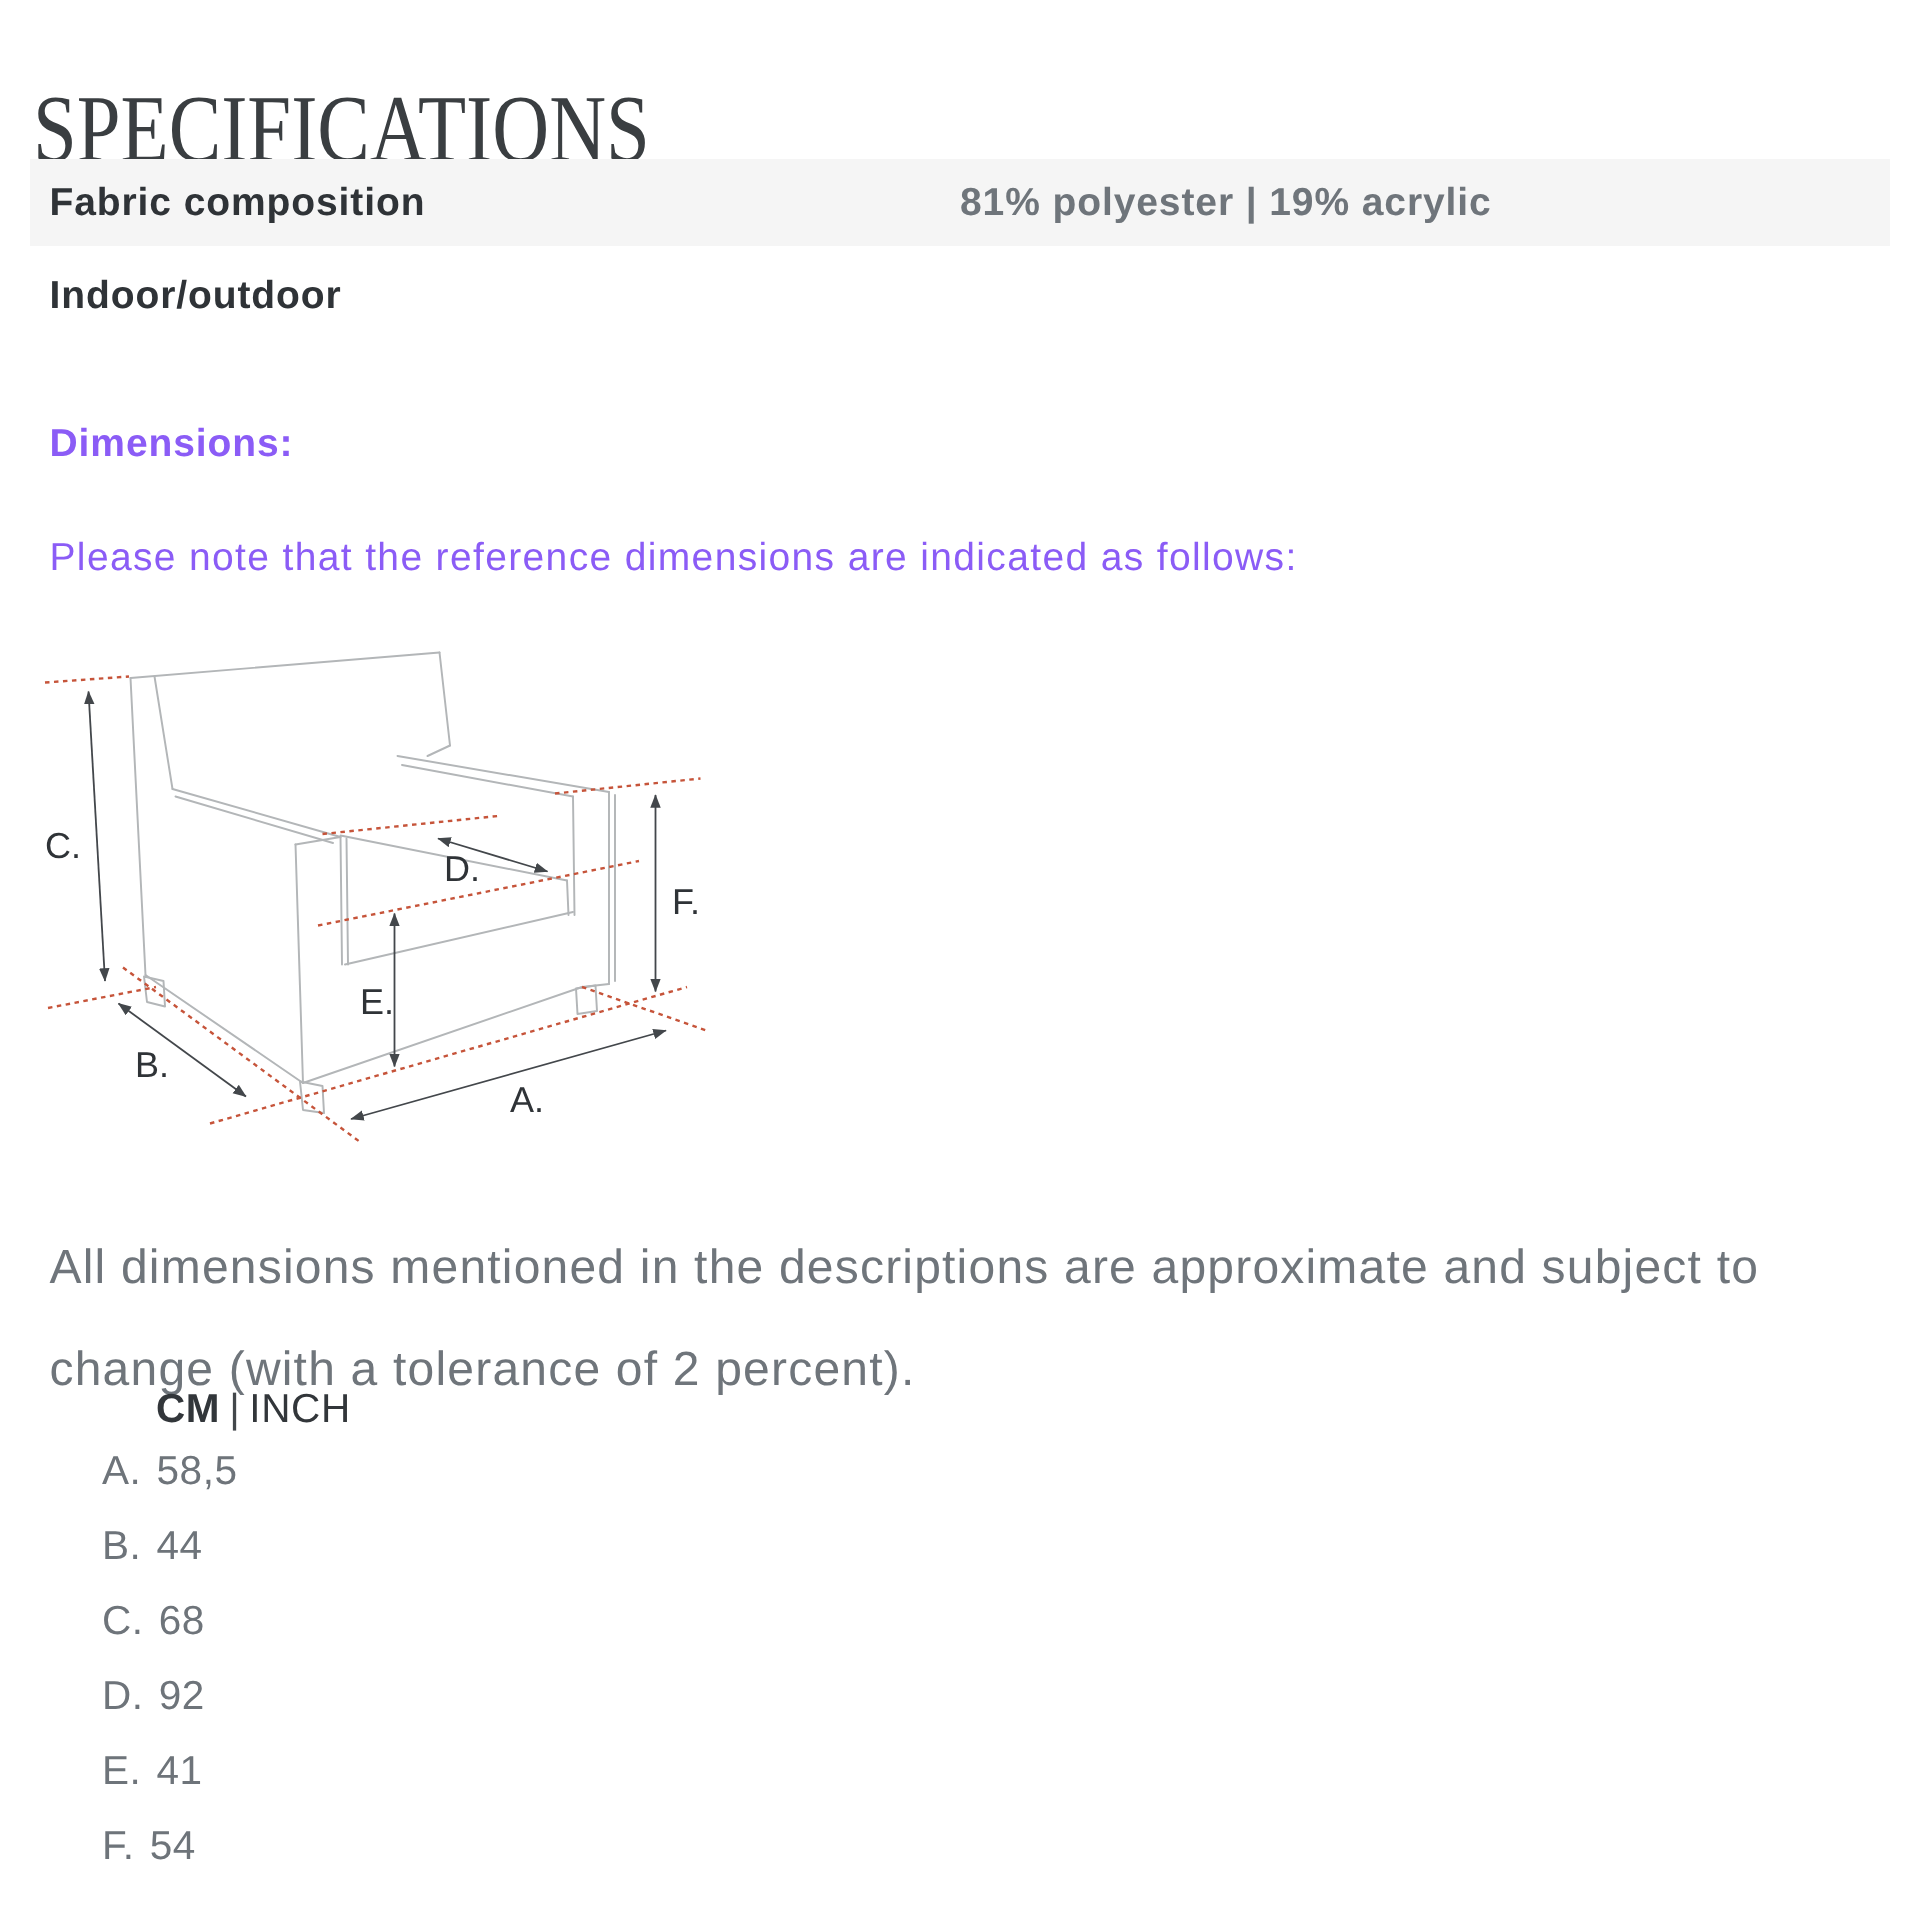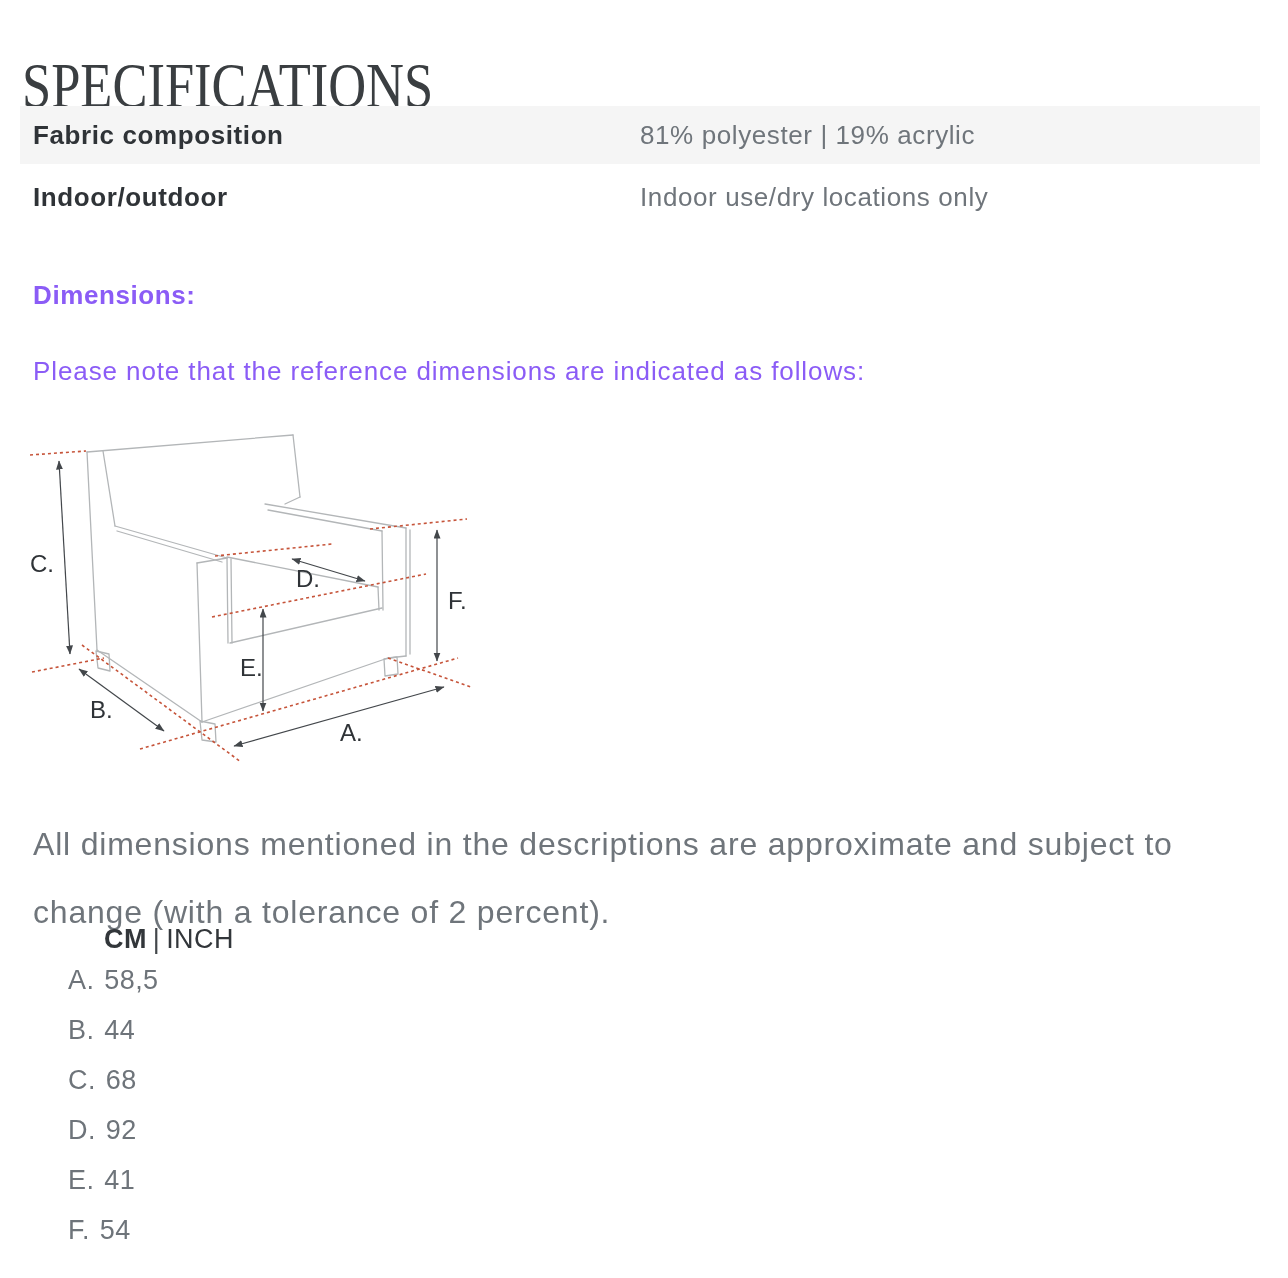--- a/index.html
+++ b/index.html
@@ -8,21 +8,21 @@
   .page{position:absolute;inset:0;background:#ffffff;}
 
   .title{position:absolute;left:22px;top:6px;font-family:"Liberation Serif",serif;
          font-size:64px;font-weight:400;color:#3a3e41;letter-spacing:0px;
          transform:scaleX(0.82);transform-origin:left top;white-space:nowrap;}
 
   .spec-row{position:absolute;left:20px;width:1240px;height:58px;}
   .spec-row .row-label{position:absolute;left:13px;top:50%;transform:translateY(-50%);
         font-size:26px;font-weight:700;color:#2f3337;letter-spacing:0.6px;white-space:nowrap;}
   .spec-row .row-value{position:absolute;left:620px;top:50%;transform:translateY(-50%);
-        font-size:26px;font-weight:400;color:#6f757b;letter-spacing:0.6px;white-space:nowrap;}
+        font-size:26px;font-weight:700;color:#6f757b;letter-spacing:0.6px;white-space:nowrap;}
   .row-0{top:106px;background:#f5f5f5;text-align:center;}
   .row-1{top:168px;background:transparent;}
 
   .dims-heading{position:absolute;left:33px;top:280px;font-size:26px;font-weight:700;
         color:#8b5cf6;letter-spacing:0.6px;}
   .dims-note{position:absolute;left:33px;top:356px;font-size:26px;font-weight:400;
         color:#8b5cf6;letter-spacing:0.9px;white-space:nowrap;}
 
   .diagram{position:absolute;left:20px;top:420px;width:470px;height:360px;}
 
@@ -46,21 +46,20 @@
 <div class="page">
 
   <h1 class="title">SPECIFICATIONS</h1>
 
   <div class="spec-row row-0">
     <span class="row-label">Fabric composition</span>
     <span class="row-value">81% polyester | 19% acrylic</span>
   </div>
   <div class="spec-row row-1">
     <span class="row-label">Indoor/outdoor</span>
-    <span class="row-value">Indoor use/dry locations only</span>
   </div>
 
   <div class="dims-heading">Dimensions:</div>
   <div class="dims-note">Please note that the reference dimensions are indicated as follows:</div>
 
   <svg class="diagram" viewBox="0 0 470 360" width="470" height="360">
     <defs>
       <marker id="ah" markerWidth="10" markerHeight="8" refX="8.5" refY="3.5" orient="auto-start-reverse" markerUnits="userSpaceOnUse">
         <path d="M0,0 L9,3.5 L0,7 Z" fill="#43474b"></path>
       </marker>

